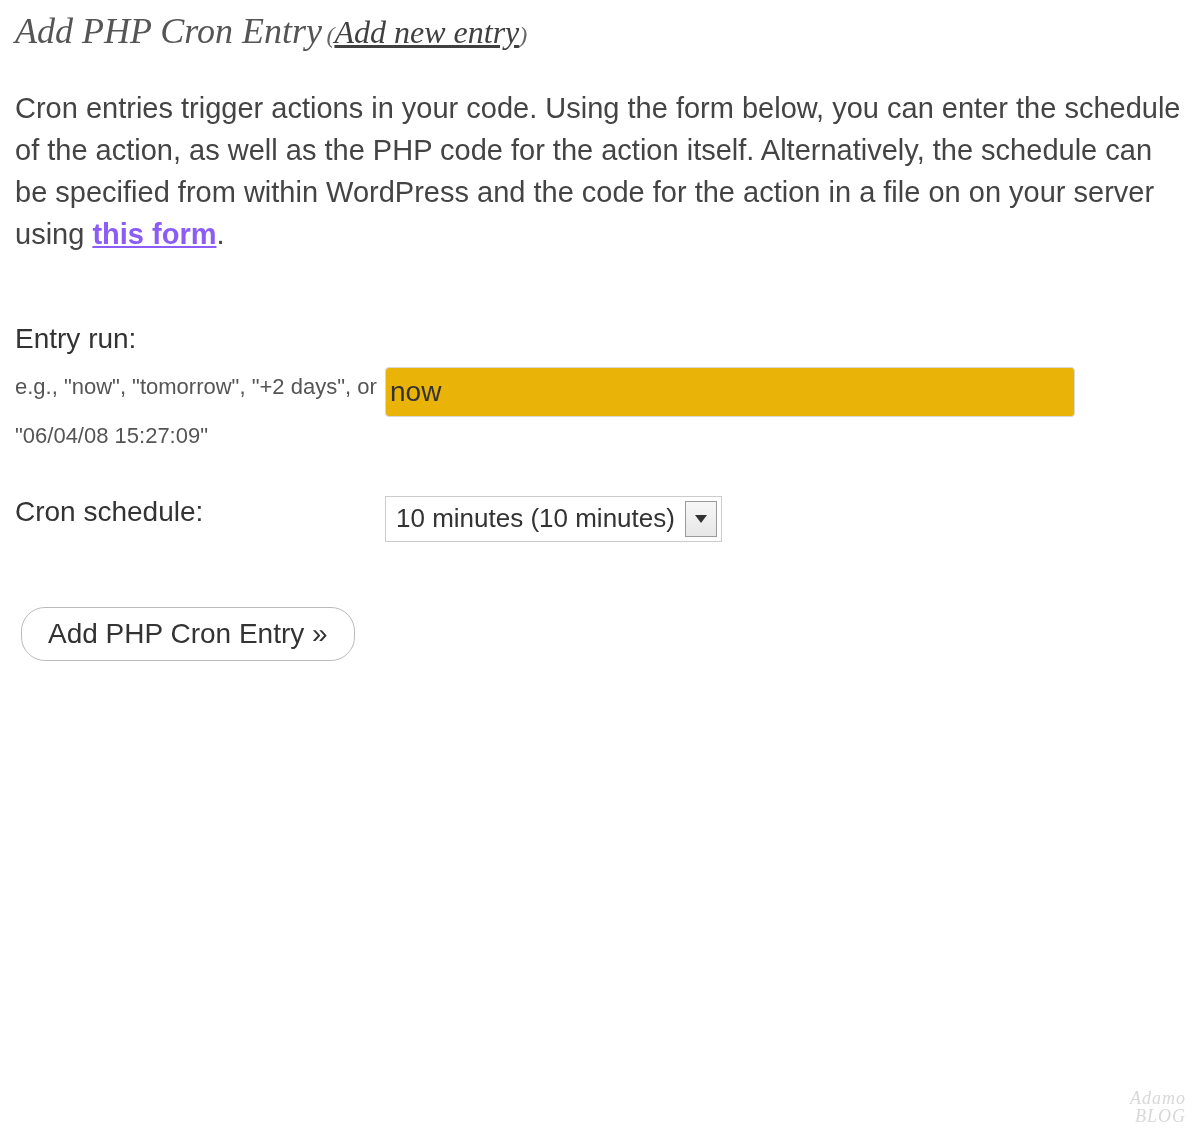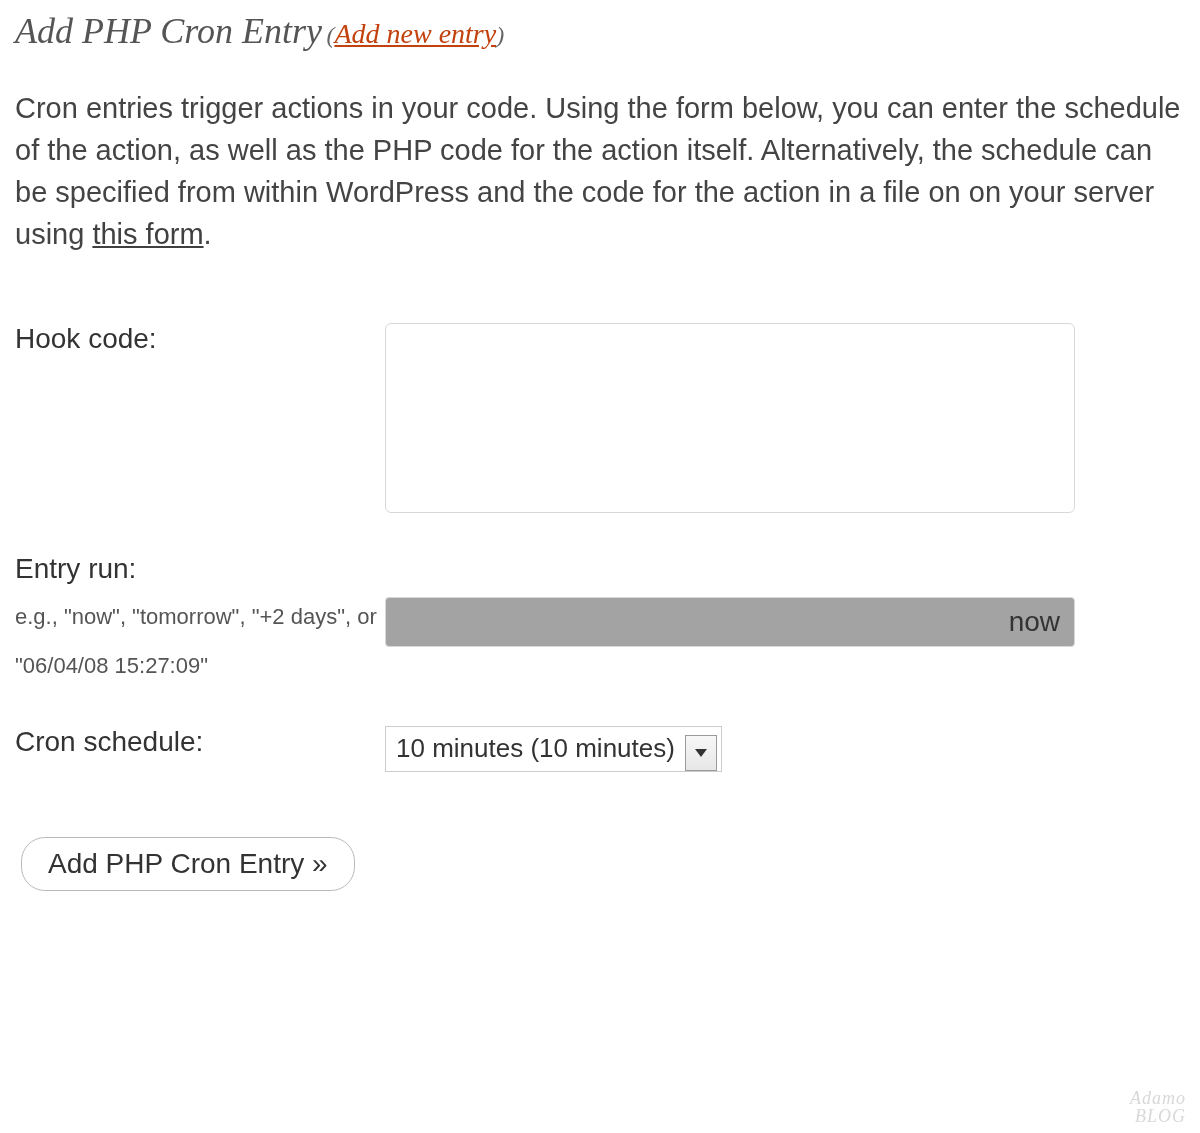--- a/index.html
+++ b/index.html
@@ -27,33 +27,34 @@
     }
     .title-paren {
       font-family: Georgia, "Times New Roman", serif;
       font-style: italic;
       font-size: 24px;
       color: #666666;
     }
     .title-link {
       font-family: Georgia, "Times New Roman", serif;
       font-style: italic;
-      font-size: 28px;
-      color: #c2410c;
+      font-size: 32px;
+      color: #404040;
       text-decoration: underline;
     }
     .description {
       font-size: 29px;
       line-height: 1.45;
       color: #444444;
       margin-bottom: 50px;
     }
     .description-link {
-      color: #404040;
+      color: #8b5cf6;
       text-decoration: underline;
+      font-weight: bold;
     }
     .form-table {
       width: 100%;
       border-collapse: collapse;
     }
     .form-table td {
       vertical-align: top;
       padding: 18px 0;
     }
     .label-cell {
@@ -81,29 +82,28 @@
       background: #ffffff;
       font-size: 24px;
       padding: 8px;
       resize: none;
     }
     .text-input {
       width: 690px;
       height: 50px;
       border: 1px solid #d8d8d8;
       border-radius: 4px;
-      background: #a3a3a3;
+      background: #eab308;
       font-size: 28px;
-      padding: 6px 14px;
-      color: #333333;
-      text-align: right;
+      padding: 6px 4px;
+      color: #333333;
     }
     .select-wrap {
       display: inline-flex;
-      align-items: flex-end;
+      align-items: center;
       border: 1px solid #cccccc;
       background: #ffffff;
       height: 46px;
     }
     .select-value {
       font-size: 26px;
       color: #333333;
       padding: 0 10px;
       border: none;
       background: transparent;
@@ -163,28 +163,20 @@
   <h1 class="page-title">Add PHP Cron Entry</h1>
   <span class="title-paren">(</span><a href="#" class="title-link">Add new entry</a><span class="title-paren">)</span>
 </div>
 
 <p class="description">
   <span>Cron entries trigger actions in your code. Using the form below, you can enter the schedule of the action, as well as the PHP code for the action itself. Alternatively, the schedule can be specified from within WordPress and the code for the action in a file on on your server using </span><a href="#" class="description-link">this form</a><span>.</span>
 </p>
 
 <table class="form-table">
   <tbody>
-      <tr>
-    <td class="label-cell">
-      <div class="label-text">Hook code:</div>
-    </td>
-    <td class="input-cell">
-      <textarea class="textarea-input" style=""></textarea>
-    </td>
-  </tr>
   <tr>
     <td class="label-cell">
       <div class="label-text">Entry run:</div>
       <div class="hint-text">e.g., "now", "tomorrow", "+2 days", or "06/04/08 15:27:09"</div>
     </td>
     <td class="input-cell" style="vertical-align: middle;">
       <input type="text" class="text-input" value="now" style="">
     </td>
   </tr>
   <tr>

